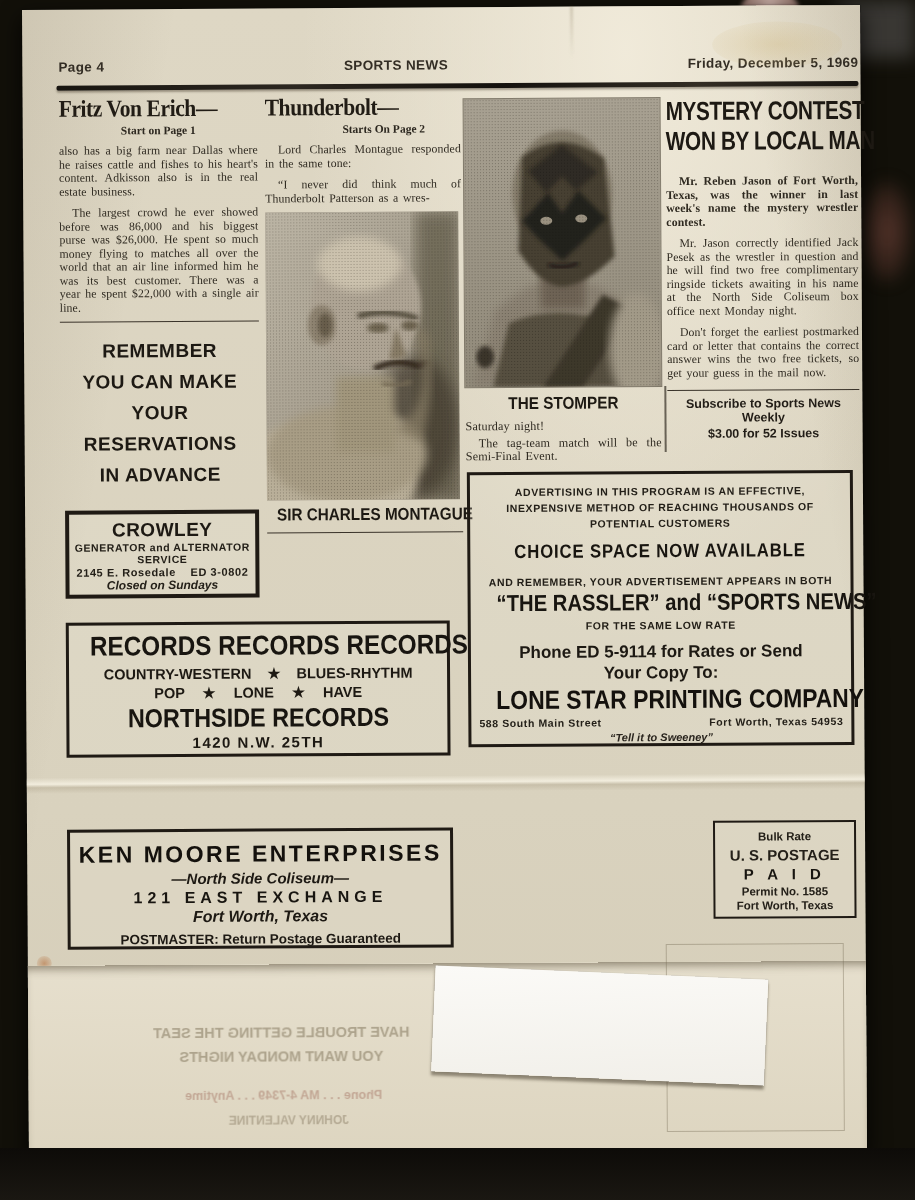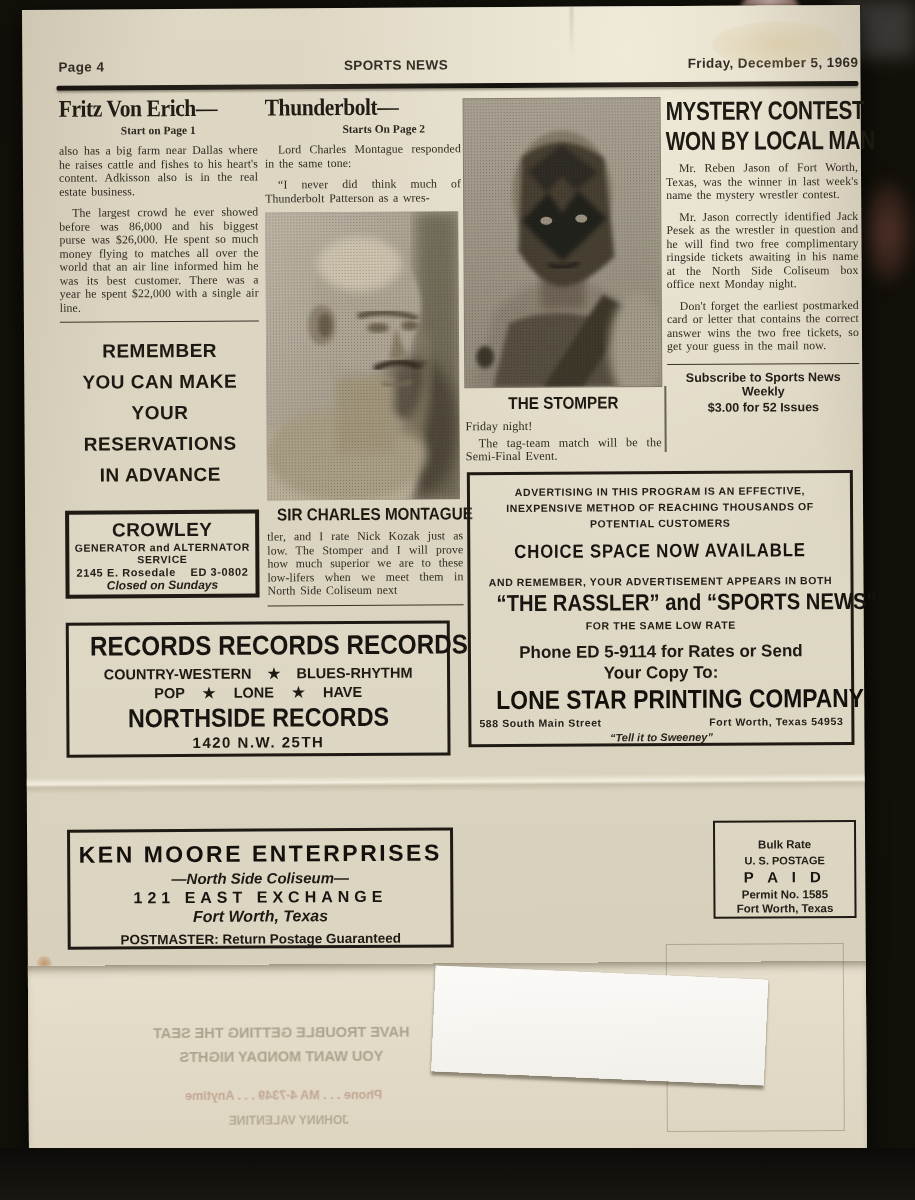--- a/index.html
+++ b/index.html
@@ -177,21 +177,20 @@
         <path d="M92,104 Q122,96 152,107" stroke="#4c4434" stroke-width="5" fill="none" filter="url(#b2)"></path>
         <ellipse cx="112" cy="116" rx="11" ry="5" fill="#6d6350" filter="url(#b2)"></ellipse>
         <ellipse cx="144" cy="114" rx="9" ry="5" fill="#6d6350" filter="url(#b2)"></ellipse>
         <path d="M130,116 L140,143 Q133,150 123,147 Z" fill="#877c66" filter="url(#b2)"></path>
         <path d="M108,157 Q128,147 148,153 Q155,157 160,149" stroke="#32281e" stroke-width="6" fill="none" filter="url(#b2)"></path>
         <path d="M116,172 Q132,177 145,169" stroke="#776c56" stroke-width="4" fill="none" filter="url(#b2)"></path>
         <path d="M150,120 Q163,160 150,195 Q138,215 128,218 L155,230 Q170,180 162,120 Z" fill="#857a63" opacity=".8" filter="url(#b4)"></path>
       </svg>
     </div>
     <div class="caption" style="margin-top:5px;">SIR CHARLES MONTAGUE</div>
-    <div class="para" style="margin-top:5px;">tler, and I rate Nick Kozak just as low. The Stomper and I will prove how much superior we are to these low-lifers when we meet them in North Side Coliseum next</div>
     <div class="thin-rule"></div>
   </div>
 
   <div class="col" style="left:441px; top:92px; width:196px;">
     <div class="photo" style="width:196px; height:288px; outline:1px solid rgba(45,38,26,.55);">
       <svg width="196" height="288" viewBox="0 0 196 288">
         <defs>
           <linearGradient id="sbg" x1="0" y1="0" x2="0" y2="1">
             <stop offset="0" stop-color="#a8a192"></stop>
               <stop offset="1" stop-color="#918a7a"></stop>
@@ -213,30 +212,30 @@
         <path d="M58,58 Q98,28 140,60 L150,158 Q122,186 98,188 Q74,186 54,152 Z" fill="#463f31" filter="url(#sb2)"></path>
         <path d="M58,122 L84,94 L98,114 L114,92 L142,120 L120,142 L98,162 L74,140 Z" fill="#23201a" filter="url(#sb2)"></path>
         <path d="M64,72 L98,46 L134,74 L112,92 L98,78 L82,94 Z" fill="#2b2620" opacity=".8" filter="url(#sb2)"></path>
         <ellipse cx="82" cy="122" rx="6" ry="4" fill="#9a9180"></ellipse>
         <ellipse cx="117" cy="120" rx="6" ry="4" fill="#9a9180"></ellipse>
         <path d="M84,166 Q98,172 114,164" stroke="#1d1913" stroke-width="4" fill="none" filter="url(#sb2)"></path>
         <ellipse cx="20" cy="258" rx="9" ry="11" fill="#3a342a" filter="url(#sb2)"></ellipse>
       </svg>
     </div>
     <div class="caption" style="margin-top:7px;">THE STOMPER</div>
-    <div class="para" style="margin-top:6px; font-size:12.2px; text-align:left;">Friday night!</div>
+    <div class="para" style="margin-top:6px; font-size:12.2px; text-align:left;">Saturday night!</div>
     <div class="para ind" style="margin-top:3px; font-size:12.2px;">The tag-team match will be the Semi-Final Event.</div>
   </div>
 
   <div class="vrule"></div>
 
   <div class="col" style="left:643px; top:90px; width:192px;">
     <div class="hl-big">MYSTERY CONTEST</div>
     <div class="hl-big">WON BY LOCAL MAN</div>
-    <div class="para ind" style="margin-top:6px;">Mr. Reben Jason of Fort Worth, Texas, was the winner in last week's name the mystery wrestler contest.</div>
+    <div class="para ind" style="margin-top:19px;font-weight:bold;">Mr. Reben Jason of Fort Worth, Texas, was the winner in last week's name the mystery wrestler contest.</div>
     <div class="para ind">Mr. Jason correctly identified Jack Pesek as the wrestler in question and he will find two free complimentary ringside tickets awaiting in his name at the North Side Coliseum box office next Monday night.</div>
     <div class="para ind">Don't forget the earliest postmarked card or letter that contains the correct answer wins the two free tickets, so get your guess in the mail now.</div>
     <div class="thin-rule" style="margin-top:10px;"></div>
     <div class="sans b ctr" style="font-size:12.5px; margin-top:6px; color:#221d17;">Subscribe to Sports News Weekly</div>
     <div class="sans b ctr" style="font-size:12.5px; margin-top:2px; color:#221d17;">$3.00 for 52 Issues</div>
   </div>
 
   <div class="adbox" style="left:40px; top:613px; width:384px; height:135px; padding-top:6px;">
     <div class="sans b ctr" style="font-size:27px; color:#181510;">
       <span class="sqz-l">RECORDS RECORDS RECORDS</span>
@@ -284,23 +283,23 @@
   </div>
 
   <div class="adbox" style="left:40px; top:820px; width:386px; height:120px; padding-top:9px;">
     <div class="sans b ctr" style="font-size:23px; letter-spacing:2.5px; color:#14110d;">KEN MOORE ENTERPRISES</div>
     <div class="sans b i ctr" style="font-size:15px; margin-top:2px; color:#1d1913;">—North Side Coliseum—</div>
     <div class="sans b ctr" style="font-size:16px; margin-top:2px; letter-spacing:5px; color:#181510;">121 EAST EXCHANGE</div>
     <div class="sans b i ctr" style="font-size:16px; margin-top:1px; color:#1d1913;">Fort Worth, Texas</div>
     <div class="sans b ctr" style="font-size:13.5px; margin-top:6px; color:#1d1913;">POSTMASTER: Return Postage Guaranteed</div>
   </div>
 
-  <div class="adbox" style="left:686px; top:815px; width:143px; height:98px; border-width:2px; padding-top:16px;">
+  <div class="adbox" style="left:686px; top:815px; width:143px; height:98px; border-width:2px; padding-top:8px;">
     <div class="sans b ctr" style="font-size:11.5px; color:#242019;">Bulk Rate</div>
-    <div class="sans b ctr" style="font-size:11px; margin-top:4px; color:#242019;">U. S. POSTAGE</div>
+    <div class="sans b ctr" style="font-size:15px; margin-top:4px; color:#242019;">U. S. POSTAGE</div>
     <div class="sans b ctr" style="font-size:15px; margin-top:2px; letter-spacing:5px; color:#181510;">P A I D</div>
     <div class="sans b ctr" style="font-size:11.5px; margin-top:3px; color:#242019;">Permit No. 1585</div>
     <div class="sans b ctr" style="font-size:11.5px; margin-top:2px; color:#242019;">Fort Worth, Texas</div>
   </div>
 
   <div class="crease"></div>
   <div class="crease-v"></div>
   <div class="stain1"></div>
   <div class="stain2"></div>
   <div class="stain3"></div>

